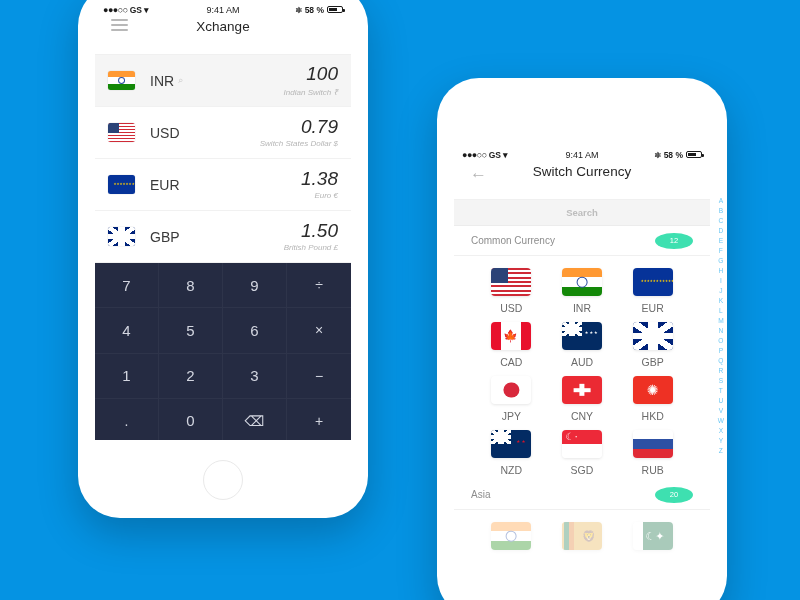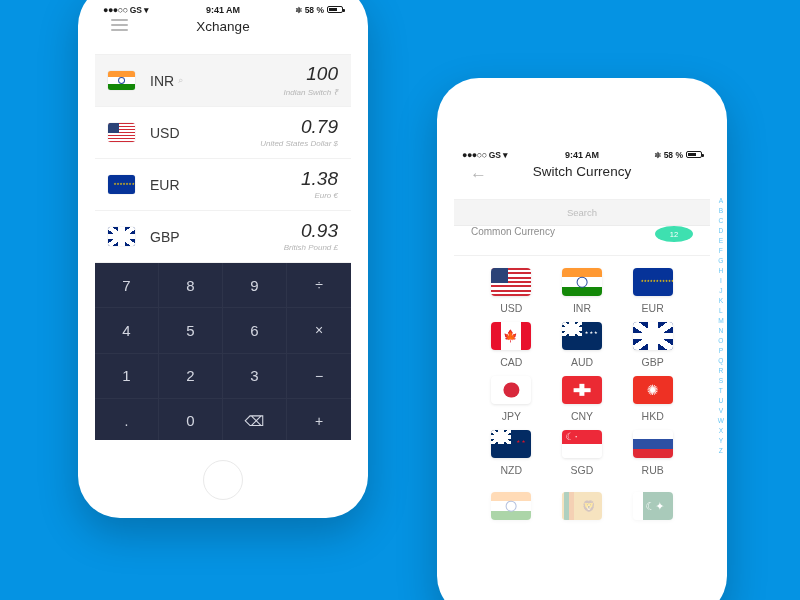--- a/index.html
+++ b/index.html
@@ -48,21 +48,21 @@
   
   .status-bar {
     height: 19px;
     display: flex; align-items: center;
     padding: 0 8px;
     font-size: 8.5px; font-weight: bold;
     color: #1b1b1b;
   }
   .sb-left, .sb-right { flex: 1; display: flex; align-items: center; gap: 2px; }
   .sb-right { justify-content: flex-end; }
-  .sb-center { font-size: 9px; font-weight: bold; }
+  .sb-center { font-size: 9px; font-weight: normal; }
   .dots { letter-spacing: -0.5px; font-size: 9px; }
   .wifi-ico { font-size: 9px; }
   .batt {
     display: inline-block;
     width: 16px; height: 7.5px;
     border: 1px solid #1b1b1b; border-radius: 2px;
     position: relative; margin-left: 1px;
   }
   .batt::after {
     content: ""; position: absolute;
@@ -143,26 +143,26 @@
   .key:nth-child(4n) { border-right: none; }
   .key.op { font-size: 14px; }
 
   
   .search-bar {
     height: 26px;
     background: #f4f4f4;
     display: flex; align-items: center; justify-content: center;
     border-bottom: 1px solid #ececec;
   }
-  .search-bar span { font-size: 9.5px; color: #bdbdbd; }
+  .search-bar span { font-size: 9.5px; color: #bdbdbd; font-weight: bold; }
 
   
   .section-head {
     height: 30px;
-    display: flex; 
+    display: flex; align-items: center;
     padding: 0 17px;
     border-bottom: 1px solid #f0f0f0;
     background: #fff;
   }
   .section-title { font-size: 10px; color: #8d8d8d; }
   .badge {
     margin-left: auto;
     width: 38px; height: 16px; border-radius: 50%;
     background: #3ee0b0; color: #fff;
     font-size: 7.5px;
@@ -349,40 +349,40 @@
             <div class="cur-name">Indian Switch ₹</div>
           </div>
         </div>
         <div class="cur-row">
           <div class="flag f-us"></div>
           <div class="cur-code">
             <span>USD</span>
           </div>
           <div class="cur-right">
             <div class="cur-val">0.79</div>
-            <div class="cur-name">United States Dollar $</div>
+            <div class="cur-name">Switch States Dollar $</div>
           </div>
         </div>
         <div class="cur-row">
           <div class="flag f-eu"></div>
           <div class="cur-code">
             <span>EUR</span>
           </div>
           <div class="cur-right">
             <div class="cur-val">1.38</div>
             <div class="cur-name">Euro €</div>
           </div>
         </div>
         <div class="cur-row">
           <div class="flag f-gb"></div>
           <div class="cur-code">
             <span>GBP</span>
           </div>
           <div class="cur-right">
-            <div class="cur-val">0.93</div>
+            <div class="cur-val">1.50</div>
             <div class="cur-name">British Pound £</div>
           </div>
         </div>
       </div>
 
     <div class="keypad" id="keypad">
         <div class="key">7</div>
         <div class="key">8</div>
         <div class="key">9</div>
         <div class="key op">÷</div>
@@ -478,20 +478,24 @@
             <div class="grid-label">NZD</div>
           </div>
           <div class="grid-cell">
             <div class="grid-flag f-sg"></div>
             <div class="grid-label">SGD</div>
           </div>
           <div class="grid-cell">
             <div class="grid-flag f-ru"></div>
             <div class="grid-label">RUB</div>
           </div>
+        </div>
+        <div class="section-head">
+          <span class="section-title">Asia</span>
+          <span class="badge">20</span>
         </div>
         <div class="flag-grid faded">
           <div class="grid-cell">
             <div class="grid-flag f-in"></div>
             <div class="grid-label"></div>
           </div>
           <div class="grid-cell">
             <div class="grid-flag f-lk"></div>
             <div class="grid-label"></div>
           </div>

